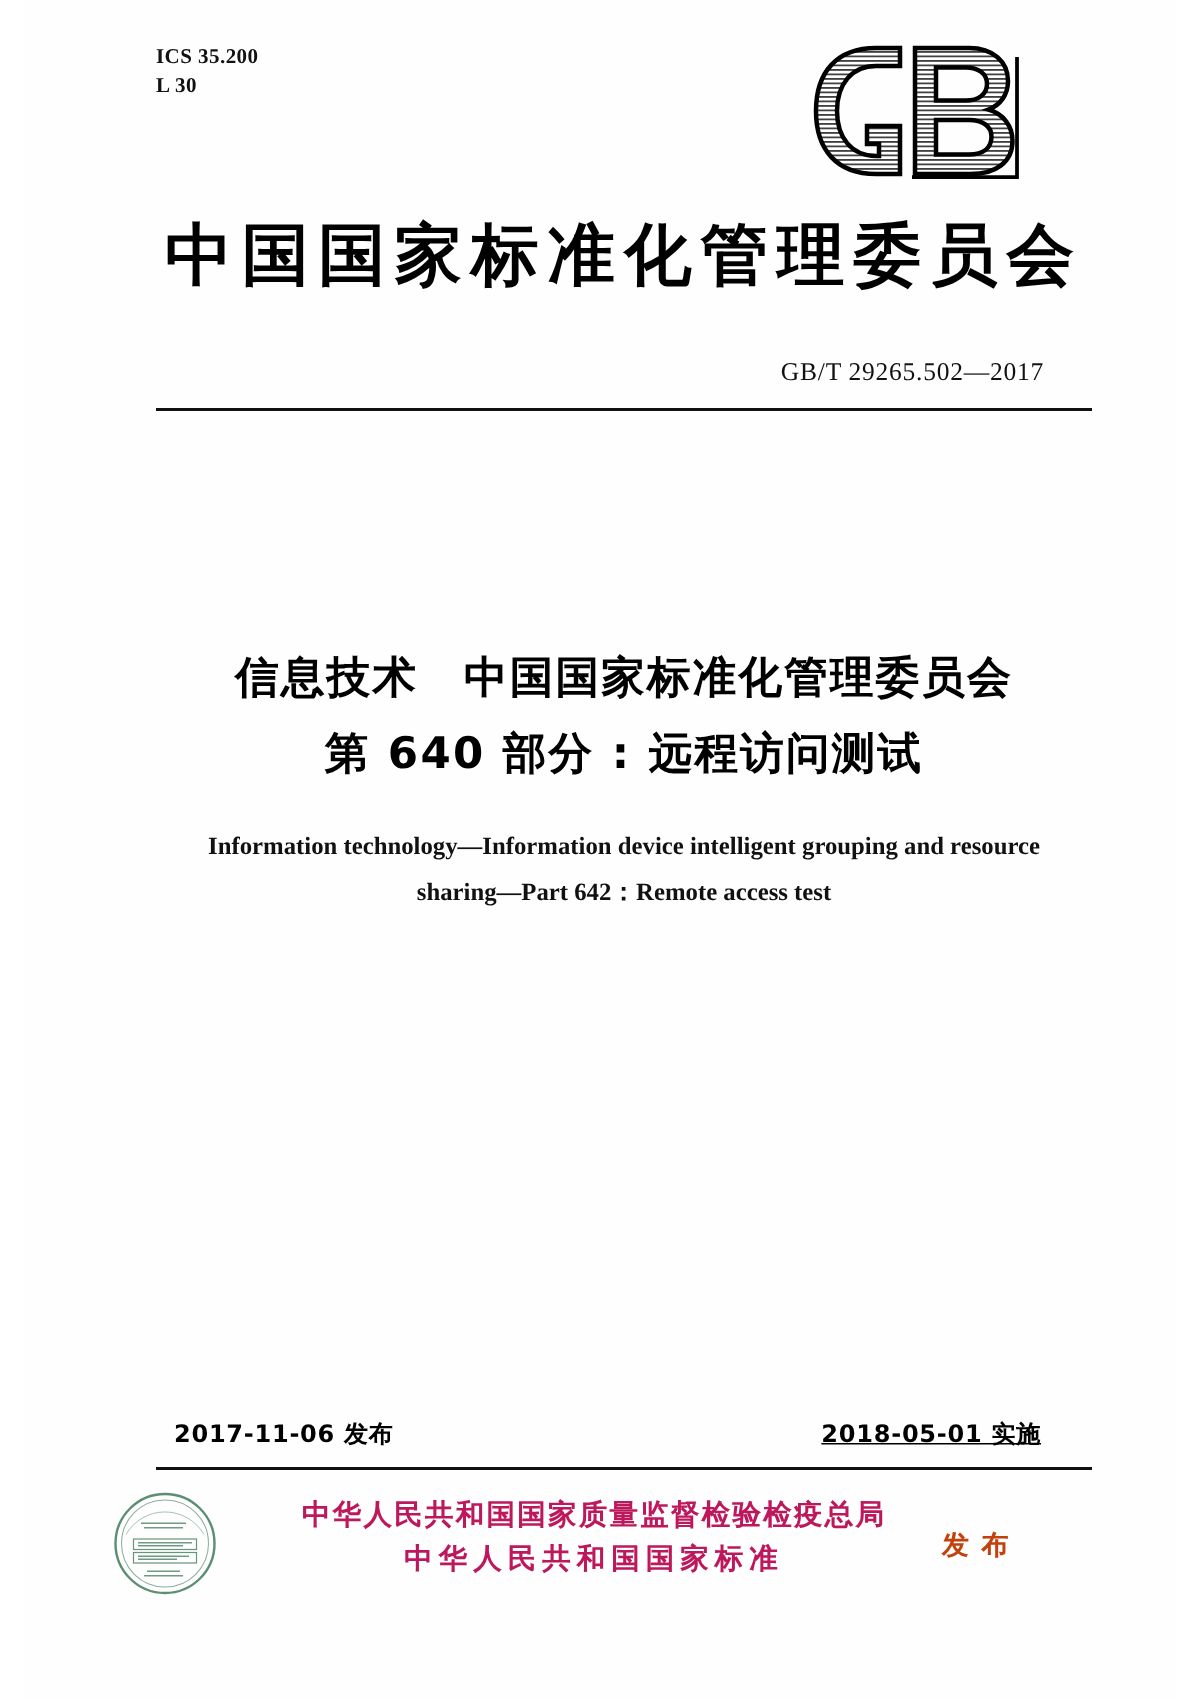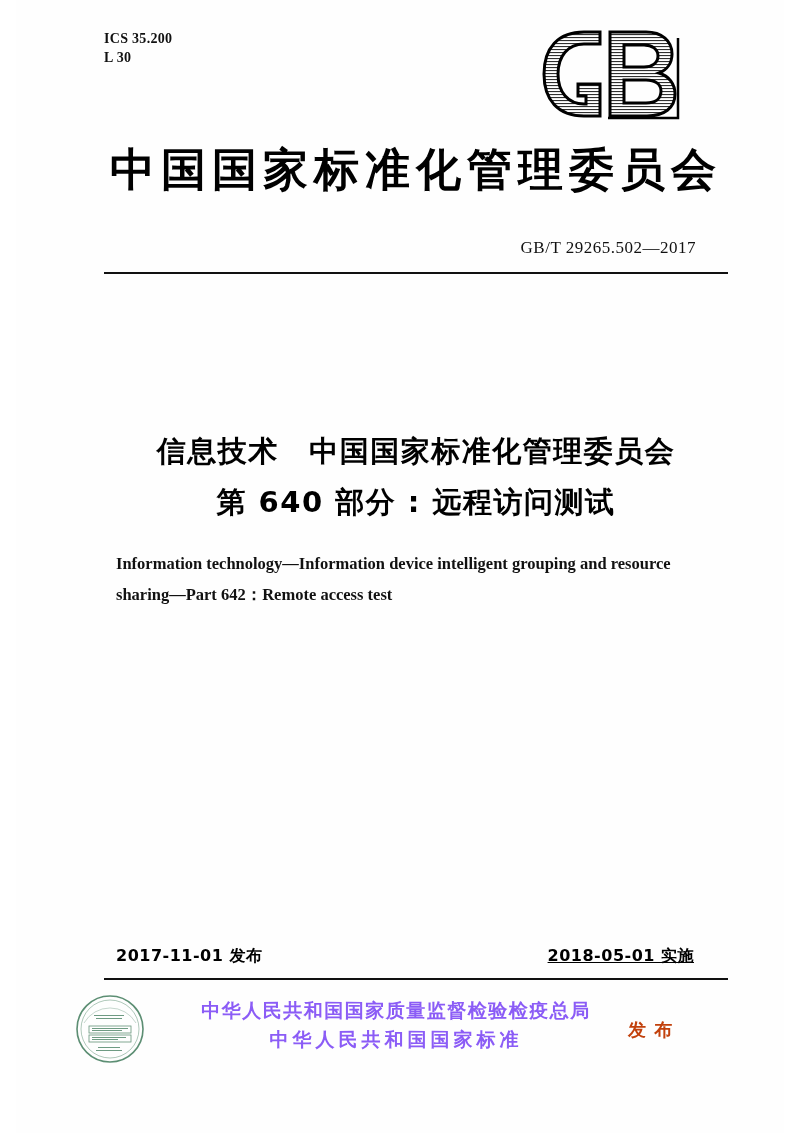--- a/index.html
+++ b/index.html
@@ -108,20 +108,21 @@
     font-size: 29px;
     letter-spacing: 1.5px;
     color: #000;
     white-space: nowrap;
   }
   .title-en {
     position: absolute;
     left: 100px;
     top: 548px;
     width: 600px;
+    text-align: center;
     font-family: "Liberation Serif", serif;
     font-weight: bold;
     font-size: 16.5px;
     line-height: 1.9;
     color: #111;
   }
 
   
   .date-issue {
     position: absolute;
@@ -152,21 +153,21 @@
     top: 996px;
     width: 460px;
     text-align: center;
   }
   .publisher-line {
     font-family: "DejaVu Sans", sans-serif;
     font-weight: bold;
     font-size: 19px;
     letter-spacing: 1.5px;
     line-height: 1.5;
-    color: #8b5cf6;
+    color: #be185d;
     white-space: nowrap;
   }
   .publisher-line-2 {
     letter-spacing: 4px;
   }
   .publish-verb {
     position: absolute;
     left: 612px;
     top: 1018px;
     font-family: "DejaVu Sans", sans-serif;
@@ -225,21 +226,21 @@
   <div class="rule rule-top"></div>
   <div class="rule rule-bottom"></div>
 
   <div class="title-cn-1">信息技术　中国国家标准化管理委员会</div>
   <div class="title-cn-2">第 640 部分 : 远程访问测试</div>
   <div class="title-en">
     <div>Information technology—Information device intelligent grouping and resource</div>
     <div>sharing—Part 642：Remote access test</div>
   </div>
 
-  <div class="date-issue">2017-11-01 发布</div>
+  <div class="date-issue">2017-11-06 发布</div>
   <div class="date-effective">2018-05-01 实施</div>
 
   <div class="seal">
     <svg width="72" height="72" viewBox="0 0 72 72" xmlns="http://www.w3.org/2000/svg">
       <circle cx="36" cy="36" r="33" fill="none" stroke="#3f7a5a" stroke-width="1.6" opacity="0.85"></circle>
       <circle cx="36" cy="36" r="29" fill="none" stroke="#3f7a5a" stroke-width="0.7" opacity="0.6"></circle>
       <path d="M10 30 A30 30 0 0 1 62 30" fill="none" stroke="#3f7a5a" stroke-width="0.6" opacity="0.5"></path>
       <rect x="15" y="33" width="42" height="7" fill="none" stroke="#3f7a5a" stroke-width="0.8" opacity="0.8"></rect>
       <rect x="15" y="42" width="42" height="7" fill="none" stroke="#3f7a5a" stroke-width="0.8" opacity="0.8"></rect>
       <g opacity="0.75" fill="#3f7a5a">

